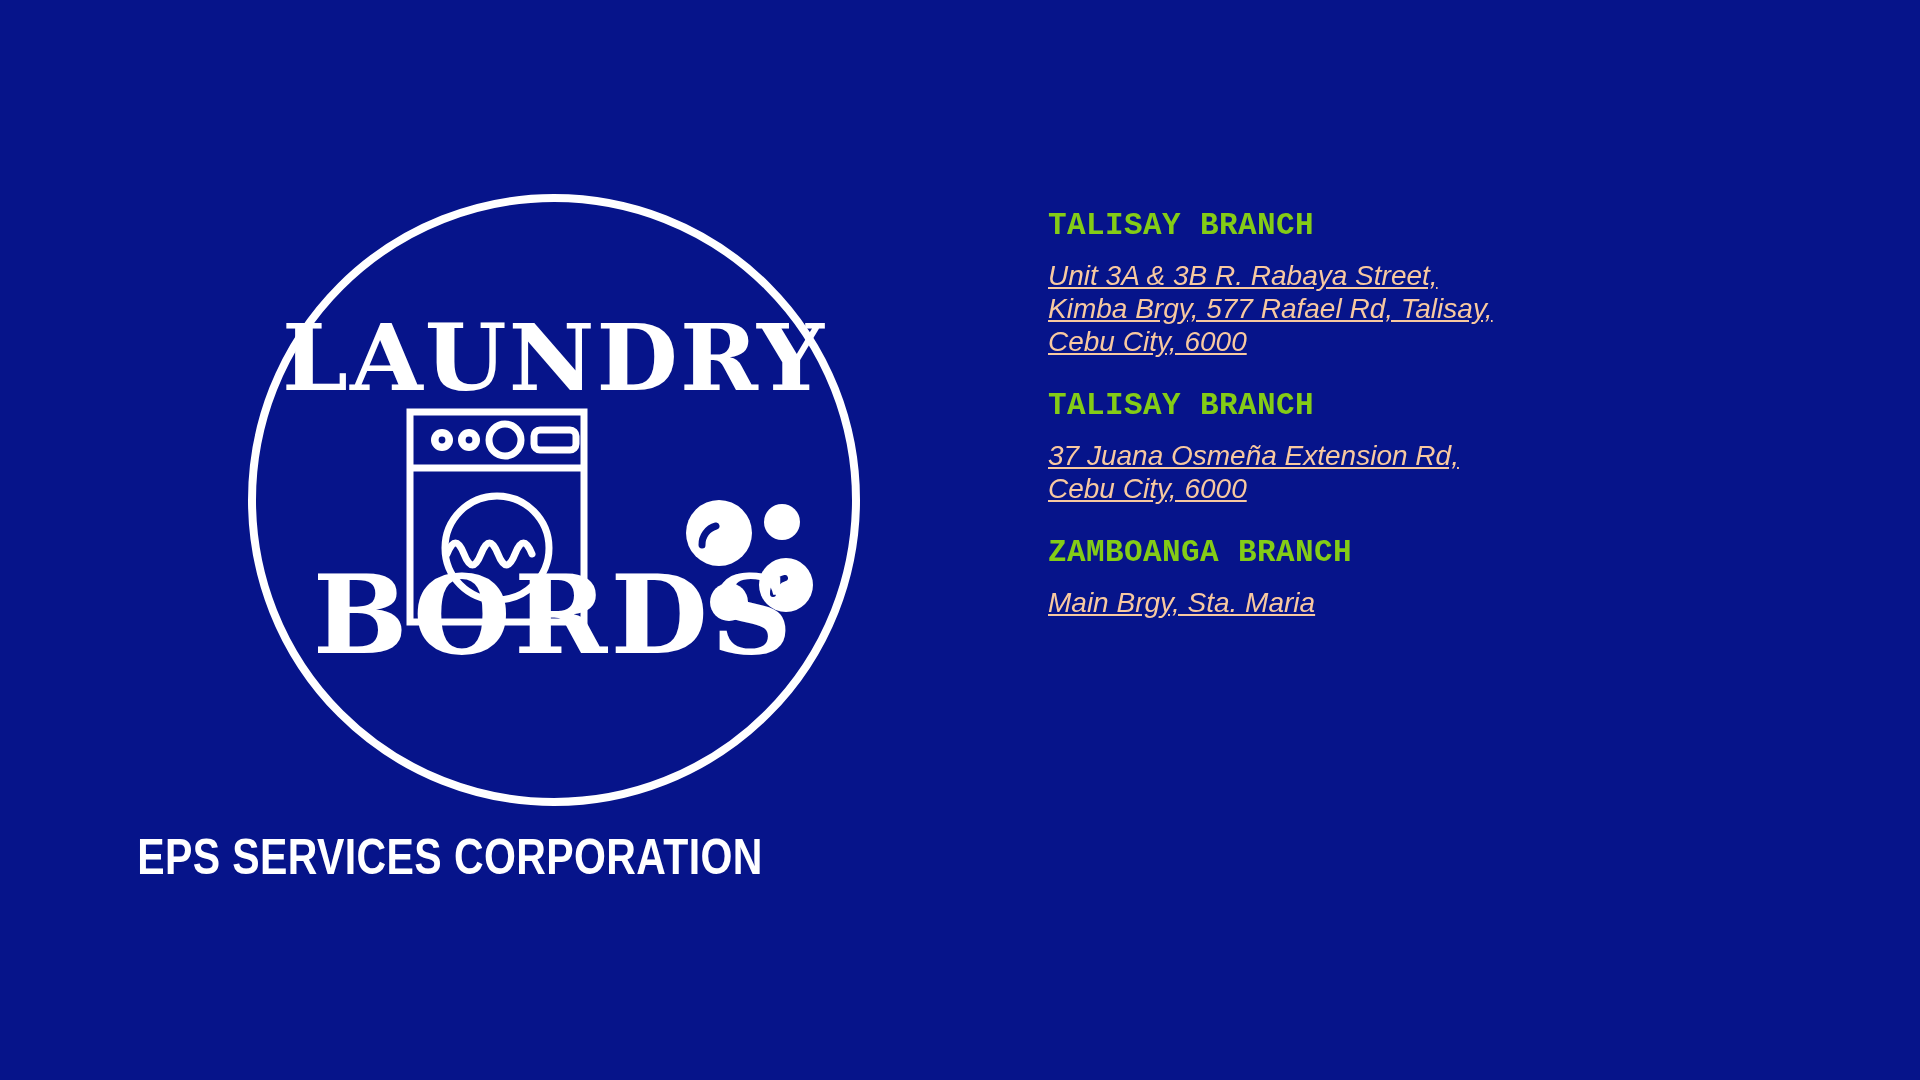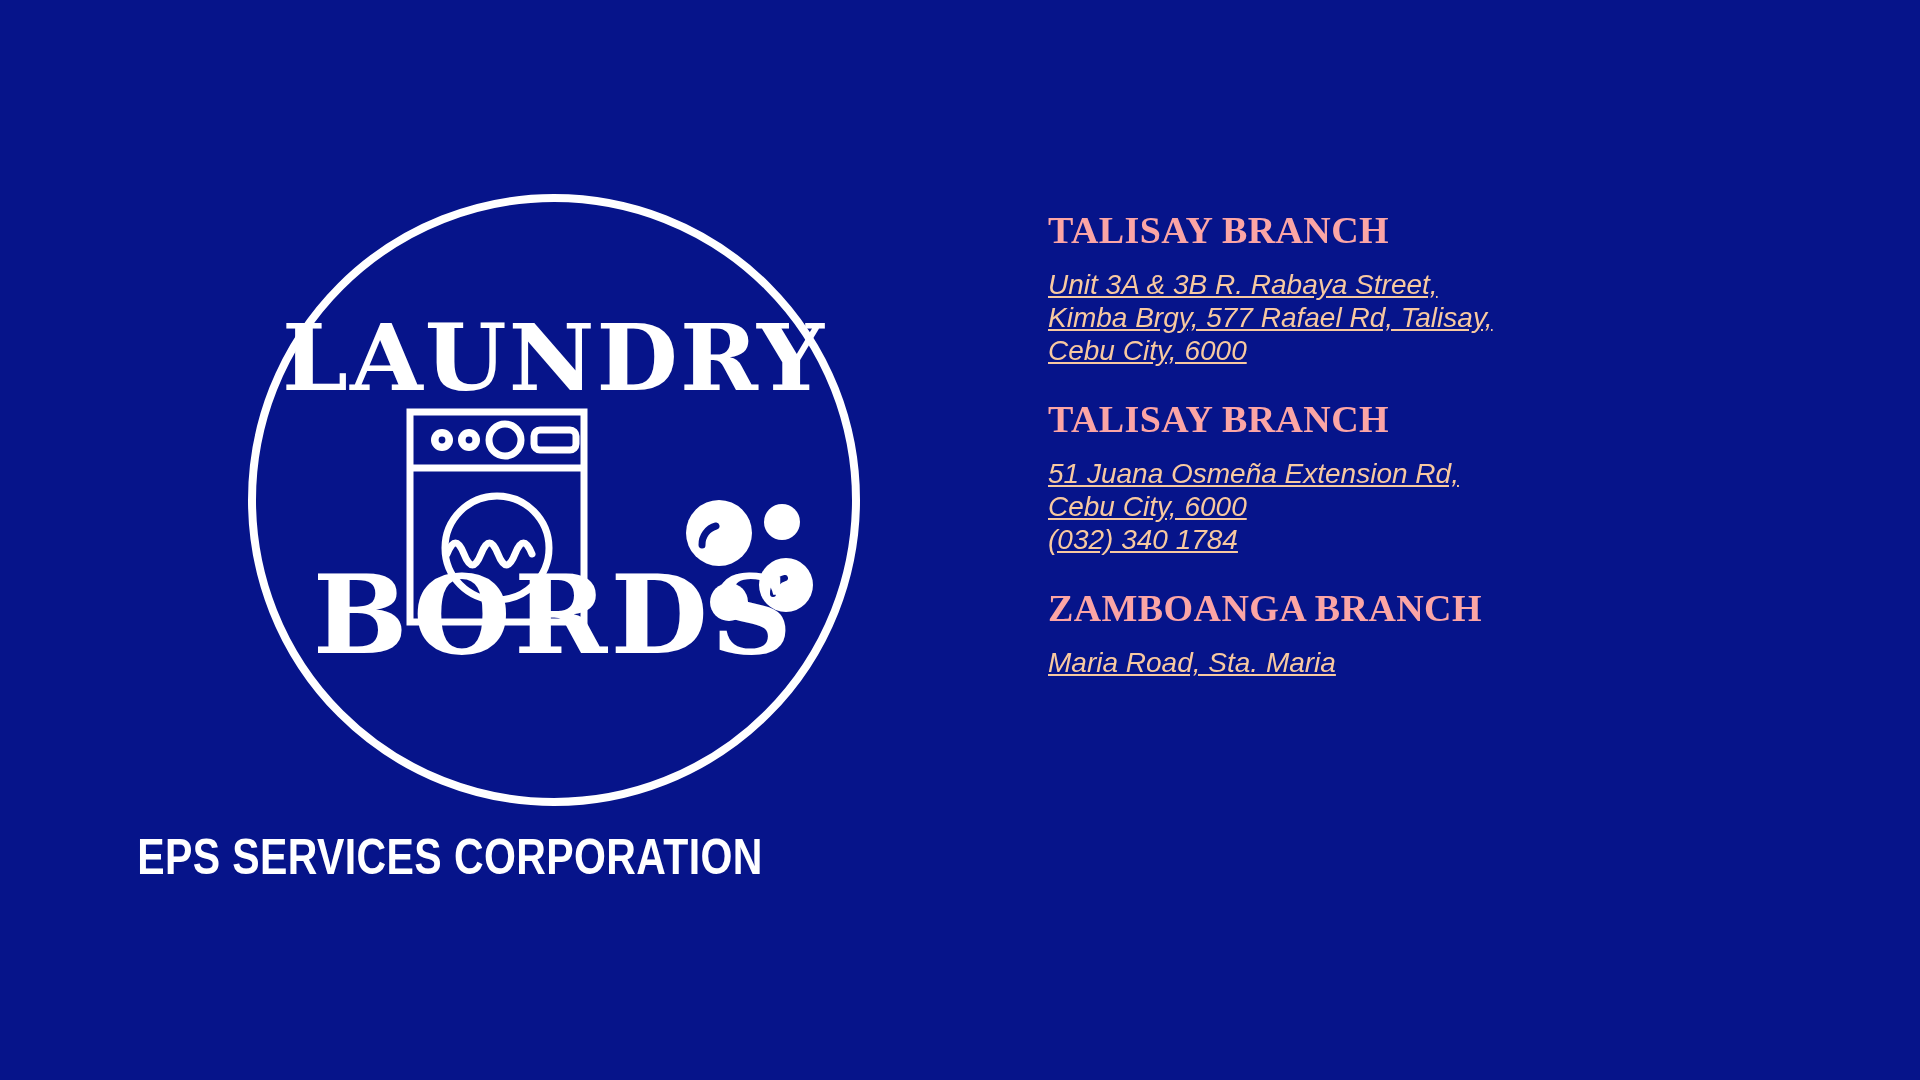--- a/index.html
+++ b/index.html
@@ -110,24 +110,24 @@
     left: 1048px;
     top: 208px;
     width: 760px;
   }
   .branch {
     margin-bottom: 30px;
   }
   .branch:last-child { margin-bottom: 16px; }
 
   .branch-title {
-    color: #fca5a5;
-    font-family: Liberation Serif, serif;
-    font-weight: 700;
-    font-size: 38px;
+    color: #84cc16;
+    font-family: Liberation Mono, monospace;
+    font-weight: 700;
+    font-size: 31px;
     letter-spacing: 0.4px;
     margin-bottom: 16px;
     white-space: nowrap;
   }
   .branch-lines {
     color: #f8c9a0;
     font-family: "Liberation Sans", sans-serif;
     font-style: italic;
     font-weight: 400;
     font-size: 28px;
@@ -186,27 +186,26 @@
       <div class="branch-lines">
         <div class="branch-line">Unit 3A &amp; 3B R. Rabaya Street,</div>
         <div class="branch-line">Kimba Brgy, 577 Rafael Rd, Talisay,</div>
         <div class="branch-line">Cebu City, 6000</div>
       </div>
     </div>
 
     <div class="branch">
       <div class="branch-title">TALISAY BRANCH</div>
       <div class="branch-lines">
-        <div class="branch-line">51 Juana Osmeña Extension Rd,</div>
+        <div class="branch-line">37 Juana Osmeña Extension Rd,</div>
         <div class="branch-line">Cebu City, 6000</div>
-        <div class="branch-line">(032) 340 1784</div>
       </div>
     </div>
 
     <div class="branch">
       <div class="branch-title">ZAMBOANGA BRANCH</div>
       <div class="branch-lines">
-        <div class="branch-line">Maria Road, Sta. Maria</div>
+        <div class="branch-line">Main Brgy, Sta. Maria</div>
       </div>
     </div>
 
   </div>
 </div>
 
 </body></html>

